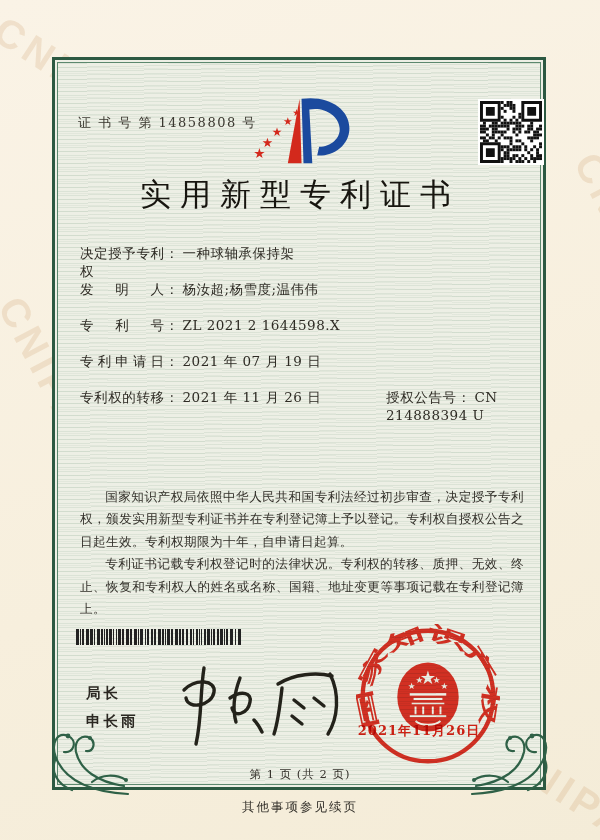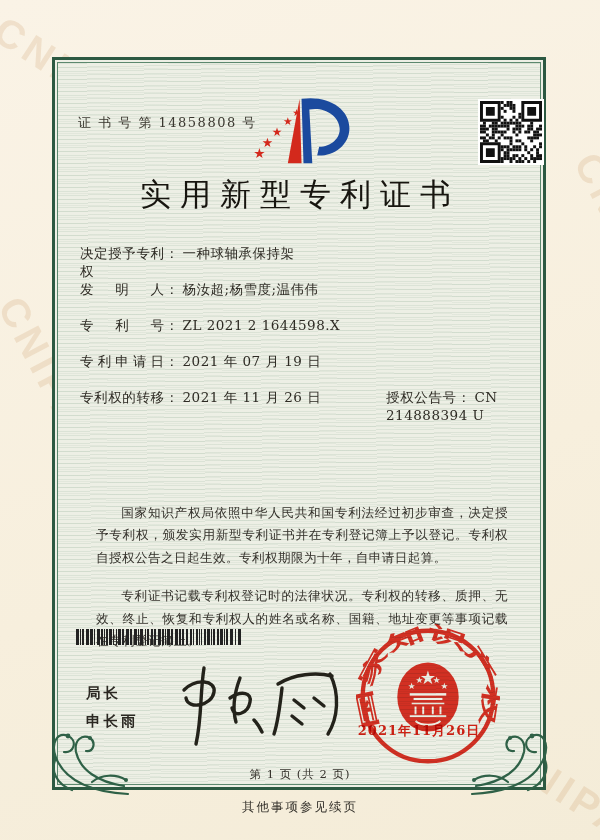--- a/index.html
+++ b/index.html
@@ -29,21 +29,21 @@
          font-size:31px;font-weight:400;letter-spacing:9px;color:#17150f;}
   .fields{position:absolute;left:80px;top:245px;width:450px;}
   .frow{position:relative;height:36px;font-size:13.5px;color:#2e2b24;font-weight:500;}
   .flabel{display:inline-block;width:84px;text-align:justify;text-align-last:justify;vertical-align:top;}
   .fcolon{display:inline-block;margin:0 4px 0 1px;}
   .fvalue{letter-spacing:.5px;}
   .fpair2{position:absolute;left:306px;top:0;}
   .fpair2 .flabel{width:70px;}
   .body-text{position:absolute;left:80px;top:486px;width:444px;
              font-size:12.6px;line-height:1.78;color:#33302a;text-align:justify;letter-spacing:.4px;}
-  .body-text p{margin:16px;text-indent:2em;}
+  .body-text p{margin:0;text-indent:2em;}
   .barcode{position:absolute;left:76px;top:629px;height:16px;}
   .director-title{position:absolute;left:86px;top:684px;font-size:14.5px;font-weight:600;color:#2b2822;letter-spacing:3px;}
   .director-name{position:absolute;left:86px;top:712px;font-size:14.5px;font-weight:600;color:#2b2822;letter-spacing:3px;}
   .signature{position:absolute;left:170px;top:660px;width:180px;height:92px;}
   .seal{position:absolute;left:356px;top:624px;width:144px;height:144px;opacity:.93;mix-blend-mode:multiply;}
   .seal-date{position:absolute;left:352px;top:722px;width:134px;text-align:center;
              font-size:13px;font-weight:700;color:#e02316;letter-spacing:1px;mix-blend-mode:multiply;}
   .footer-page{position:absolute;left:0;top:767px;width:100%;text-align:center;font-size:11.5px;color:#33302a;letter-spacing:1px;}
   .cont-note{position:absolute;left:0;top:799px;width:100%;text-align:center;font-size:12.5px;color:#33302a;letter-spacing:2px;}
 </style>

